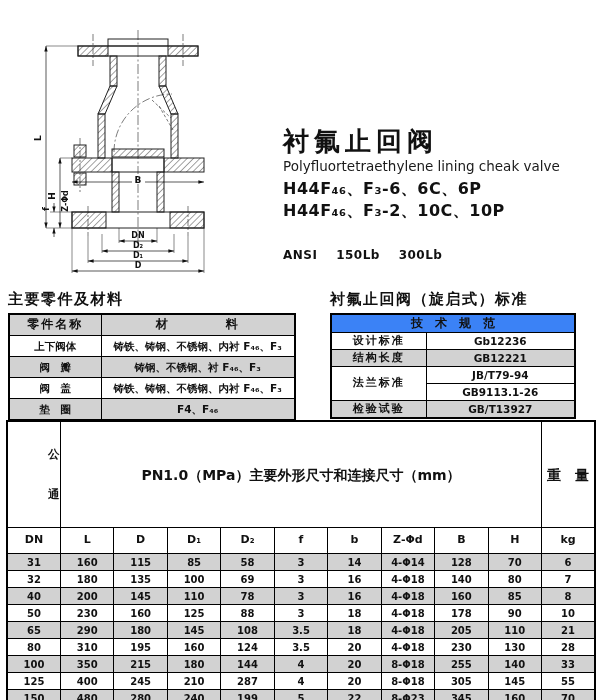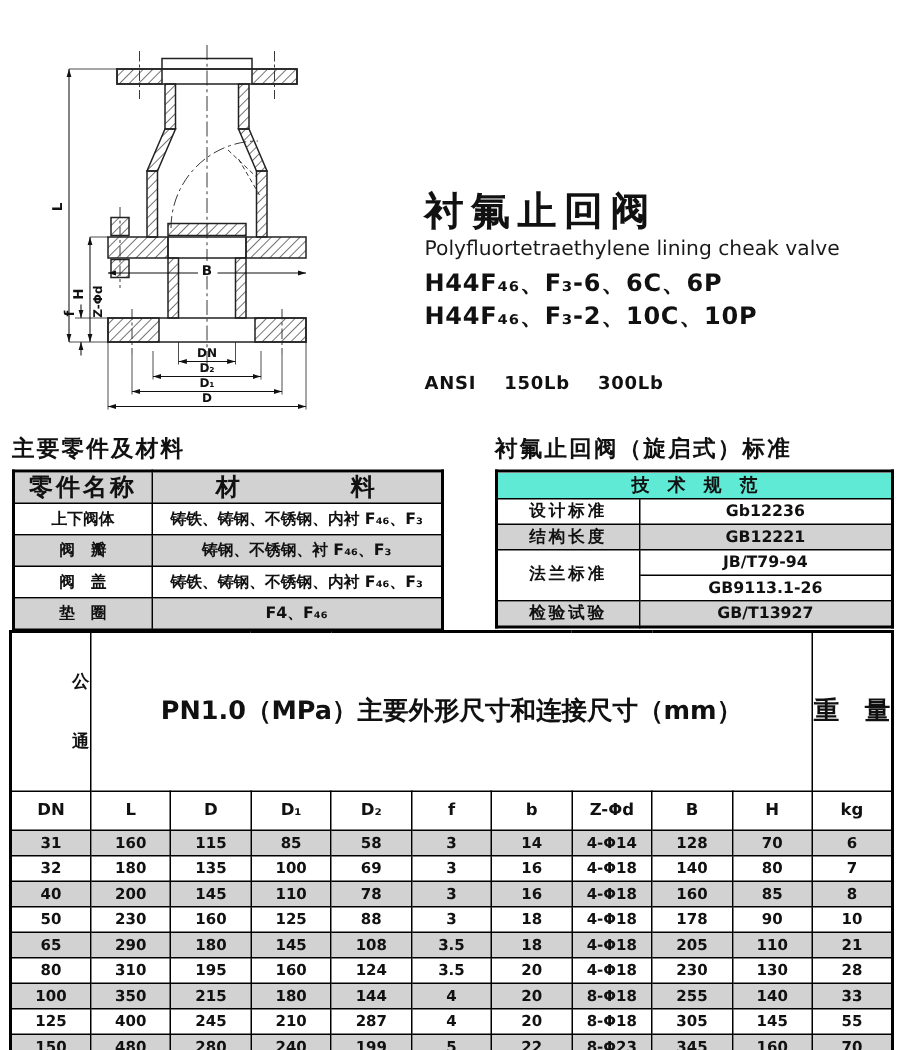--- a/index.html
+++ b/index.html
@@ -18,38 +18,38 @@
   
   .title-block{position:absolute;left:283px;top:128px;width:316px;}
   .t-cn{font-size:26px;font-weight:bold;letter-spacing:5px;line-height:1.05;margin:0;white-space:pre;}
   .t-en{font-size:13.5px;letter-spacing:0px;margin:3px 0 4px 0;white-space:pre;color:#1a1a1a;}
   .t-model{font-size:16px;font-weight:bold;letter-spacing:0.5px;line-height:22px;white-space:pre;}
   .t-ansi{font-size:12px;font-weight:bold;letter-spacing:0.5px;line-height:22px;white-space:pre;margin-top:22px;}
 
   
   .section-title{font-size:15px;font-weight:bold;letter-spacing:1.5px;margin:0 0 4px 0;white-space:pre;}
   .materials{position:absolute;left:8px;top:290px;width:288px;}
-  .standards{position:absolute;left:330px;top:290px;width:266px;}
+  .standards{position:absolute;left:330px;top:290px;width:246px;}
 
   table{border-collapse:collapse;width:100%;table-layout:fixed;border:2px solid #000;}
   th,td{
     border:1px solid #000;text-align:center;vertical-align:middle;
     font-weight:bold;padding:0;overflow:hidden;white-space:pre;line-height:1.15;
   }
   .gray{background:#d2d2d2;}
 
-  .materials th{height:20px;font-size:16px;letter-spacing:2px;background:#d2d2d2;}
+  .materials th{height:20px;font-size:12px;letter-spacing:2px;background:#d2d2d2;}
   .materials td{height:20px;font-size:10.5px;}
-  .standards th{height:17px;font-size:12px;background:#5eead4;}
+  .standards th{height:17px;font-size:12px;background:#3b82f6;}
   .standards td{height:16px;font-size:10.5px;}
   .standards td.lbl{letter-spacing:2px;font-size:11px;}
 
   
   .dims{position:absolute;left:6px;top:420px;width:590px;}
-  .dims .h1 th{height:34px;font-size:17px;background:#fff;}
+  .dims .h1 th{height:34px;font-size:14px;background:#fff;}
   .dims .h1 th.dn-h{font-size:11.5px;letter-spacing:4px;}
   .dims .h1 th.dn-h div{line-height:13px;padding-left:40px;}
   .dims .h2 th{height:25px;font-size:11px;background:#fff;}
   .dims td{height:16px;font-size:10px;}
 </style>
 </head>
 <body>
 
 <div class="page">
 

